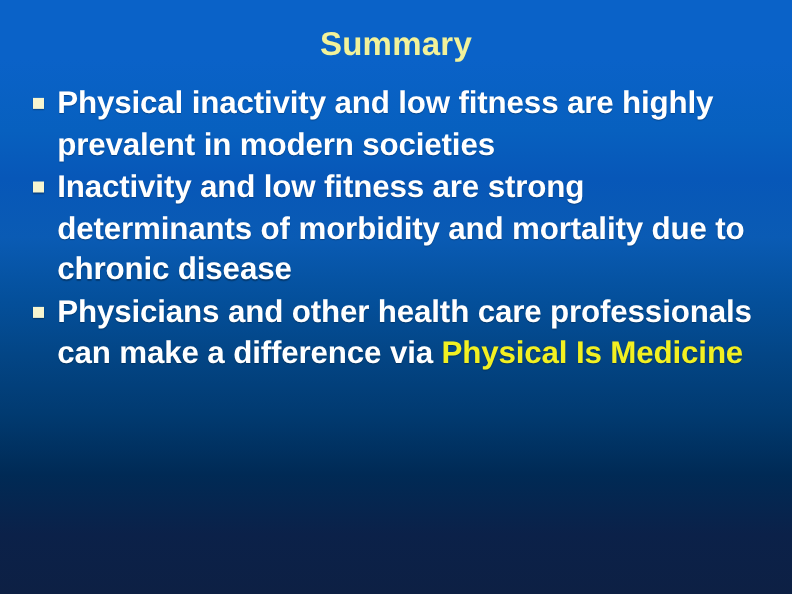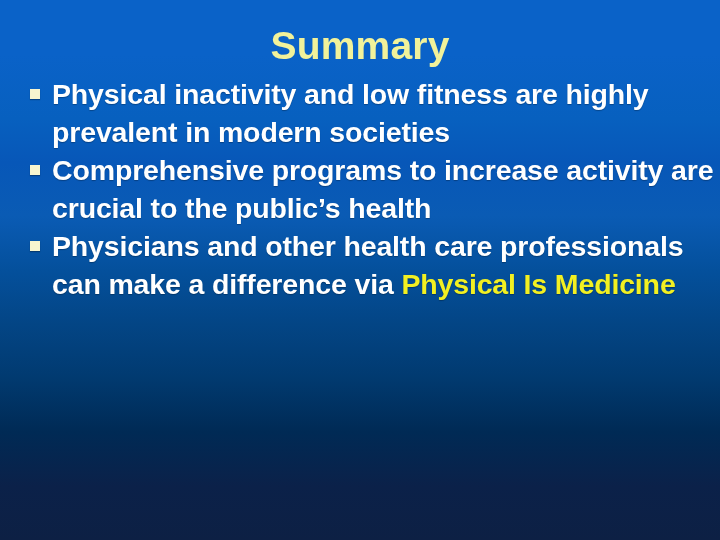--- a/index.html
+++ b/index.html
@@ -28,21 +28,21 @@
     -webkit-font-smoothing: antialiased;
   }
 
   
   #slide-title {
     position: absolute;
     top: 24px;
     left: 0;
     width: 720px;
     text-align: center;
-    font-size: 39px;
+    font-size: 30px;
     font-weight: bold;
     color: #f2f29a;
     letter-spacing: 0.2px;
     line-height: 1.15;
     white-space: nowrap;
   }
 
   
   #bullet-list {
     position: absolute;
@@ -88,25 +88,25 @@
 
   <div id="slide-title">Summary</div>
 
   <ul id="bullet-list">
 
     <li class="bullet-item">
       <span class="bullet-marker"></span>
       <span class="bullet-text">Physical inactivity and low fitness are highly prevalent in modern societies</span>
     </li>
 
-
     <li class="bullet-item">
       <span class="bullet-marker"></span>
-      <span class="bullet-text">Comprehensive programs to increase activity are crucial to the public’s health</span>
+      <span class="bullet-text">Inactivity and low fitness are strong determinants of morbidity and mortality due to chronic disease</span>
     </li>
+
 
     <li class="bullet-item">
       <span class="bullet-marker"></span>
       <span class="bullet-text"><span>Physicians and other health care professionals can make a difference via </span><span class="hl-yellow">Physical Is Medicine</span></span>
     </li>
 
   </ul>
 </div>
 
 </body></html>

